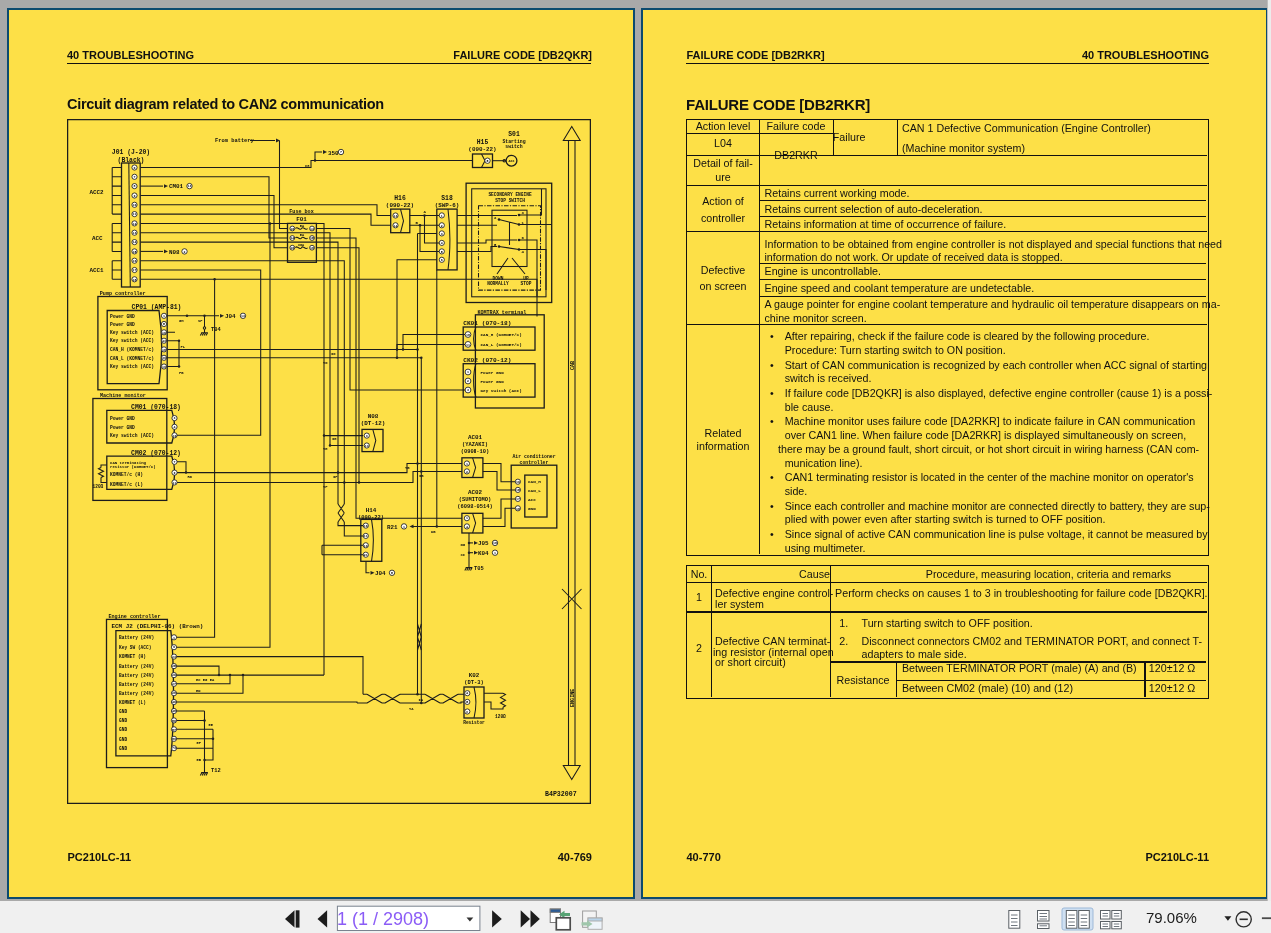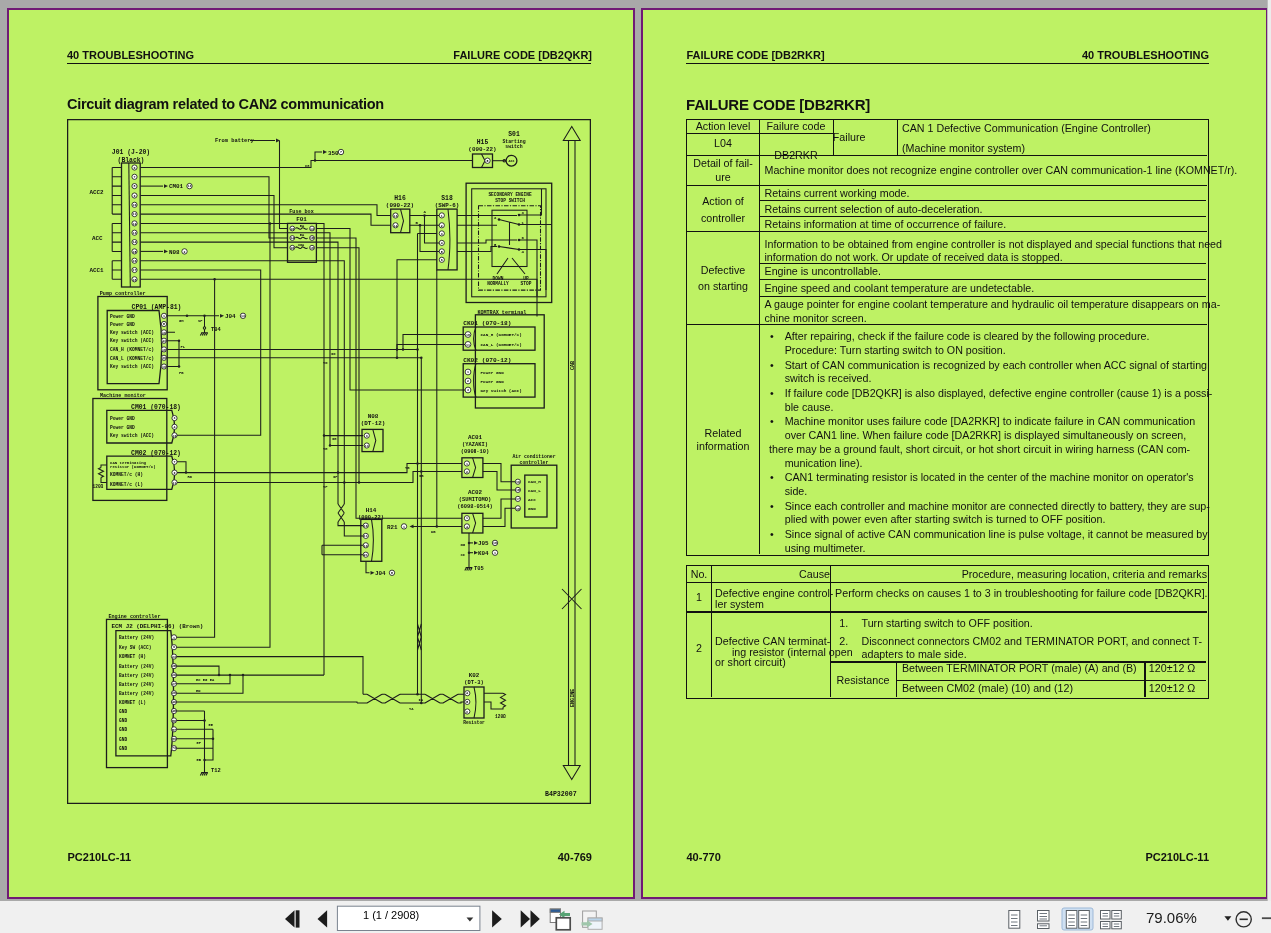--- a/index.html
+++ b/index.html
@@ -1,18 +1,18 @@
 <!DOCTYPE html>
 <html><head>
 <meta charset="utf-8">
 <style>
 *{margin:0;padding:0;box-sizing:border-box}
 html,body{width:1271px;height:933px;overflow:hidden;background:#f0f0f0;font-family:"Liberation Sans",sans-serif}
 #viewport{position:absolute;left:0;top:0;width:1271px;height:901px;background:#a9a9a9}
-.page{position:absolute;background:#bef264;border:2px solid #701a75}
+.page{position:absolute;background:#fde047;border:2px solid #0c4a6e}
 #pageL{left:7px;top:8px;width:628px;height:891px}
 #pageR{left:641px;top:8px;width:627px;height:891px}
 #vsb{position:absolute;right:0;top:0;width:4px;height:901px;background:#ececec;border-left:1px solid #bdbdbd}
 #toolbar{position:absolute;left:0;top:901px;width:1271px;height:32px;background:#f0f0f0}
 .abs{position:absolute}
 .b{font-weight:bold}
 .hdr{position:absolute;font-weight:bold;font-size:11px;color:#111;white-space:nowrap}
 .doc{position:absolute;font-size:10.7px;color:#111;white-space:nowrap}
 .line{position:absolute;background:#111}
 </style>
@@ -553,49 +553,48 @@
       <div class="line" style="left:71.8px;top:176.1px;width:447.7px;height:1px"></div>
       <div class="doc" style="left:0;width:72px;top:0.2px;text-align:center">Action level</div>
       <div class="doc" style="left:72px;width:74px;top:0.2px;text-align:center">Failure code</div>
       <div class="doc" style="left:0;width:72px;top:17.5px;text-align:center">L04</div>
       <div class="doc" style="left:72px;width:74px;top:29px;text-align:center">DB2RKR</div>
       <div class="doc" style="left:145.8px;width:64px;top:11.3px;text-align:left">Failure</div>
       <div class="doc" style="left:215px;top:2.9px">CAN 1 Defective Communication (Engine Controller)</div>
       <div class="doc" style="left:215px;top:22px">(Machine monitor system)</div>
       <div class="doc" style="left:0;width:72px;top:37px;text-align:center">Detail of fail-</div>
       <div class="doc" style="left:0;width:72px;top:51px;text-align:center">ure</div>
-      <div class="doc" style="left:77.5px;top:44.7px">Machine monitor does not recognize engine controller over CAN communication-1 line (KOMNET/r).</div>
       <div class="doc" style="left:0;width:72px;top:75px;text-align:center">Action of</div>
       <div class="doc" style="left:0;width:72px;top:92px;text-align:center">controller</div>
       <div class="doc" style="left:77.5px;top:67.6px">Retains current working mode.</div>
       <div class="doc" style="left:77.5px;top:83px">Retains current selection of auto-deceleration.</div>
       <div class="doc" style="left:77.5px;top:98.3px">Retains information at time of occurrence of failure.</div>
       <div class="doc" style="left:0;width:72px;top:144.5px;text-align:center">Defective</div>
-      <div class="doc" style="left:0;width:72px;top:160.5px;text-align:center">on starting</div>
+      <div class="doc" style="left:0;width:72px;top:160.5px;text-align:center">on screen</div>
       <div class="doc" style="left:77.5px;top:118px">Information to be obtained from engine controller is not displayed and special functions that need</div>
       <div class="doc" style="left:77.5px;top:131.6px">information do not work. Or update of received data is stopped.</div>
       <div class="doc" style="left:77.5px;top:145.9px">Engine is uncontrollable.</div>
       <div class="doc" style="left:77.5px;top:162.3px">Engine speed and coolant temperature are undetectable.</div>
       <div class="doc" style="left:77.5px;top:178.4px">A gauge pointer for engine coolant temperature and hydraulic oil temperature disappears on ma-</div>
       <div class="doc" style="left:77.5px;top:192.2px">chine monitor screen.</div>
       <div class="doc" style="left:0;width:72px;top:307.3px;text-align:center">Related</div>
       <div class="doc" style="left:0;width:72px;top:320.3px;text-align:center">information</div>
       <div class="doc" style="left:83px;top:210.9px">•</div>
       <div class="doc" style="left:97.7px;top:210.9px">After repairing, check if the failure code is cleared by the following procedure.</div>
       <div class="doc" style="left:97.7px;top:224.3px">Procedure: Turn starting switch to ON position.</div>
       <div class="doc" style="left:83px;top:239.1px">•</div>
       <div class="doc" style="left:97.7px;top:239.1px">Start of CAN communication is recognized by each controller when ACC signal of starting</div>
       <div class="doc" style="left:97.7px;top:252.8px">switch is received.</div>
       <div class="doc" style="left:83px;top:267.5px">•</div>
       <div class="doc" style="left:97.7px;top:267.5px">If failure code [DB2QKR] is also displayed, defective engine controller (cause 1) is a possi-</div>
       <div class="doc" style="left:97.7px;top:281.2px">ble cause.</div>
       <div class="doc" style="left:83px;top:295.9px">•</div>
       <div class="doc" style="left:97.7px;top:295.9px">Machine monitor uses failure code [DA2RKR] to indicate failure in CAN communication</div>
       <div class="doc" style="left:97.7px;top:309.8px">over CAN1 line. When failure code [DA2RKR] is displayed simultaneously on screen,</div>
-      <div class="doc" style="left:82px;top:323.5px">there may be a ground fault, short circuit, or hot short circuit in wiring harness (CAN com-</div>
+      <div class="doc" style="left:91px;top:323.5px">there may be a ground fault, short circuit, or hot short circuit in wiring harness (CAN com-</div>
       <div class="doc" style="left:97.7px;top:337px">munication line).</div>
       <div class="doc" style="left:83px;top:351.7px">•</div>
       <div class="doc" style="left:97.7px;top:351.7px">CAN1 terminating resistor is located in the center of the machine monitor on operator's</div>
       <div class="doc" style="left:97.7px;top:365.6px">side.</div>
       <div class="doc" style="left:83px;top:380.1px">•</div>
       <div class="doc" style="left:97.7px;top:380.1px">Since each controller and machine monitor are connected directly to battery, they are sup-</div>
       <div class="doc" style="left:97.7px;top:393.8px">plied with power even after starting switch is turned to OFF position.</div>
       <div class="doc" style="left:83px;top:408.5px">•</div>
       <div class="doc" style="left:97.7px;top:408.5px">Since signal of active CAN communication line is pulse voltage, it cannot be measured by</div>
       <div class="doc" style="left:97.7px;top:422.4px">using multimeter.</div>
@@ -604,28 +603,28 @@
       <div class="line" style="left:23.9px;top:0;width:1.3px;height:130.7px"></div>
       <div class="line" style="left:142.8px;top:0;width:1.3px;height:130.7px"></div>
       <div class="line" style="left:208.9px;top:95.2px;width:1.3px;height:35.5px"></div>
       <div class="line" style="left:457.3px;top:95.2px;width:1.3px;height:35.5px"></div>
       <div class="line" style="left:0;top:15.9px;width:519.5px;height:1.3px"></div>
       <div class="line" style="left:0;top:45px;width:519.5px;height:1.3px"></div>
       <div class="line" style="left:142.8px;top:95.2px;width:376.7px;height:1.3px"></div>
       <div class="line" style="left:208.9px;top:113.7px;width:310.6px;height:1.3px"></div>
       <div class="doc" style="left:0;width:24px;top:1.7px;text-align:center">No.</div>
       <div class="doc" style="left:24px;width:119px;top:1.7px;text-align:right">Cause</div>
-      <div class="doc" style="left:143px;width:377px;top:1.7px;text-align:right">Procedure, measuring location, criteria and remarks</div>
+      <div class="doc" style="left:143px;width:437px;top:1.7px;text-align:center">Procedure, measuring location, criteria and remarks</div>
       <div class="doc" style="left:0;width:24px;top:24.6px;text-align:center">1</div>
       <div class="doc" style="left:28.1px;top:20.7px">Defective engine control-</div>
       <div class="doc" style="left:28.1px;top:31.6px">ler system</div>
       <div class="doc" style="left:148.1px;top:20.7px">Perform checks on causes 1 to 3 in troubleshooting for failure code [DB2QKR].</div>
       <div class="doc" style="left:0;width:24px;top:76px;text-align:center">2</div>
       <div class="doc" style="left:28.1px;top:69.1px">Defective CAN terminat-</div>
-      <div class="doc" style="left:45px;top:79.5px">ing resistor (internal open</div>
+      <div class="doc" style="left:26px;top:79.5px">ing resistor (internal open</div>
       <div class="doc" style="left:28.1px;top:89.7px">or short circuit)</div>
       <div class="doc" style="left:152.3px;top:51.1px">1.</div>
       <div class="doc" style="left:174.5px;top:51.1px">Turn starting switch to OFF position.</div>
       <div class="doc" style="left:152.3px;top:68.3px">2.</div>
       <div class="doc" style="left:174.5px;top:68.3px">Disconnect connectors CM02 and TERMINATOR PORT, and connect T-</div>
       <div class="doc" style="left:174.5px;top:82.2px">adapters to male side.</div>
       <div class="doc" style="left:143px;width:66px;top:108.2px;text-align:center">Resistance</div>
       <div class="doc" style="left:214.9px;top:95.7px">Between TERMINATOR PORT (male) (A) and (B)</div>
       <div class="doc" style="left:214.9px;top:115.9px">Between CM02 (male) (10) and (12)</div>
       <div class="doc" style="left:461.8px;top:95.7px">120±12 Ω</div>
@@ -671,15 +670,15 @@
       <path d="M1039.5 12.5h7.5M1039.5 15.5h7.5M1039.5 18h7.5M1039.5 24.8h7.5"></path>
       <path d="M1068.3 14h6.5M1068.3 17.5h6.5M1068.3 21h6.5M1068.3 24.5h6.5"></path>
       <path d="M1080.7 14h6.5M1080.7 17.5h6.5M1080.7 21h6.5M1080.7 24.5h6.5"></path>
       <path d="M1102.5 12.5h5.5M1102.5 15h5.5M1113.8 12.5h5.5M1113.8 15h5.5M1102.5 23h5.5M1102.5 25.5h5.5M1113.8 23h5.5M1113.8 25.5h5.5"></path>
     </g>
     <polygon points="1224.4,15.2 1231.4,15.2 1227.9,19.7" fill="#222"></polygon>
     <circle cx="1243.7" cy="18.3" r="7.6" fill="none" stroke="#2f2f2f" stroke-width="1.4"></circle>
     <rect x="1239.6" y="17.5" width="8.2" height="1.6" fill="#2f2f2f"></rect>
     <rect x="1261.9" y="16.3" width="9.2" height="1.8" fill="#4a4a4a"></rect>
   </svg>
-  <div class="abs" style="left:363px;top:7.5px;font-size:11px;color:#000000">1 (1 / 2908)</div>
+  <div class="abs" style="left:337px;top:7.5px;font-size:18px;color:#8b5cf6">1 (1 / 2908)</div>
   <div class="abs" style="left:1146px;top:8px;font-size:15px;color:#1a1a1a">79.06%</div>
 </div>
 
 </body></html>

